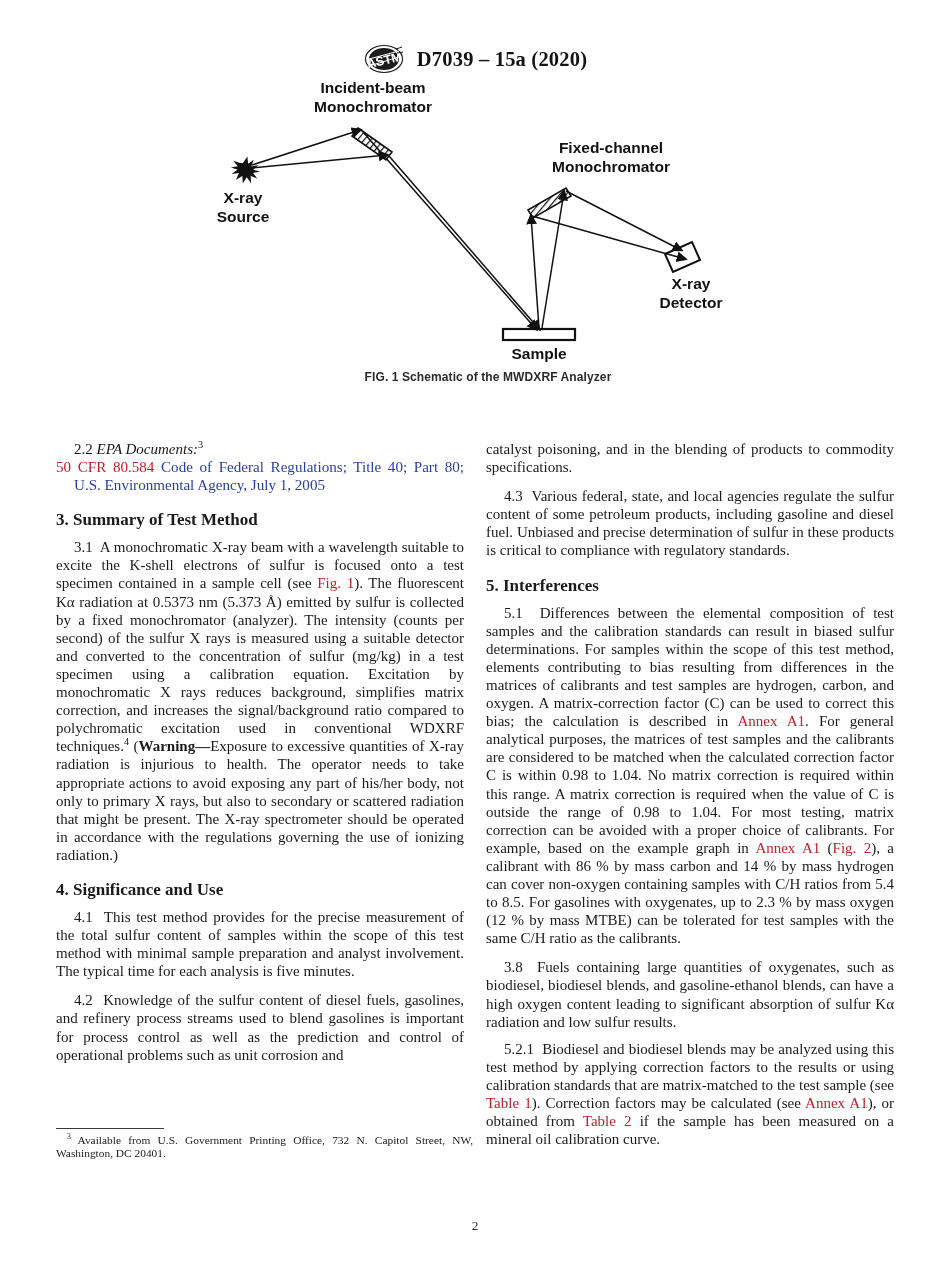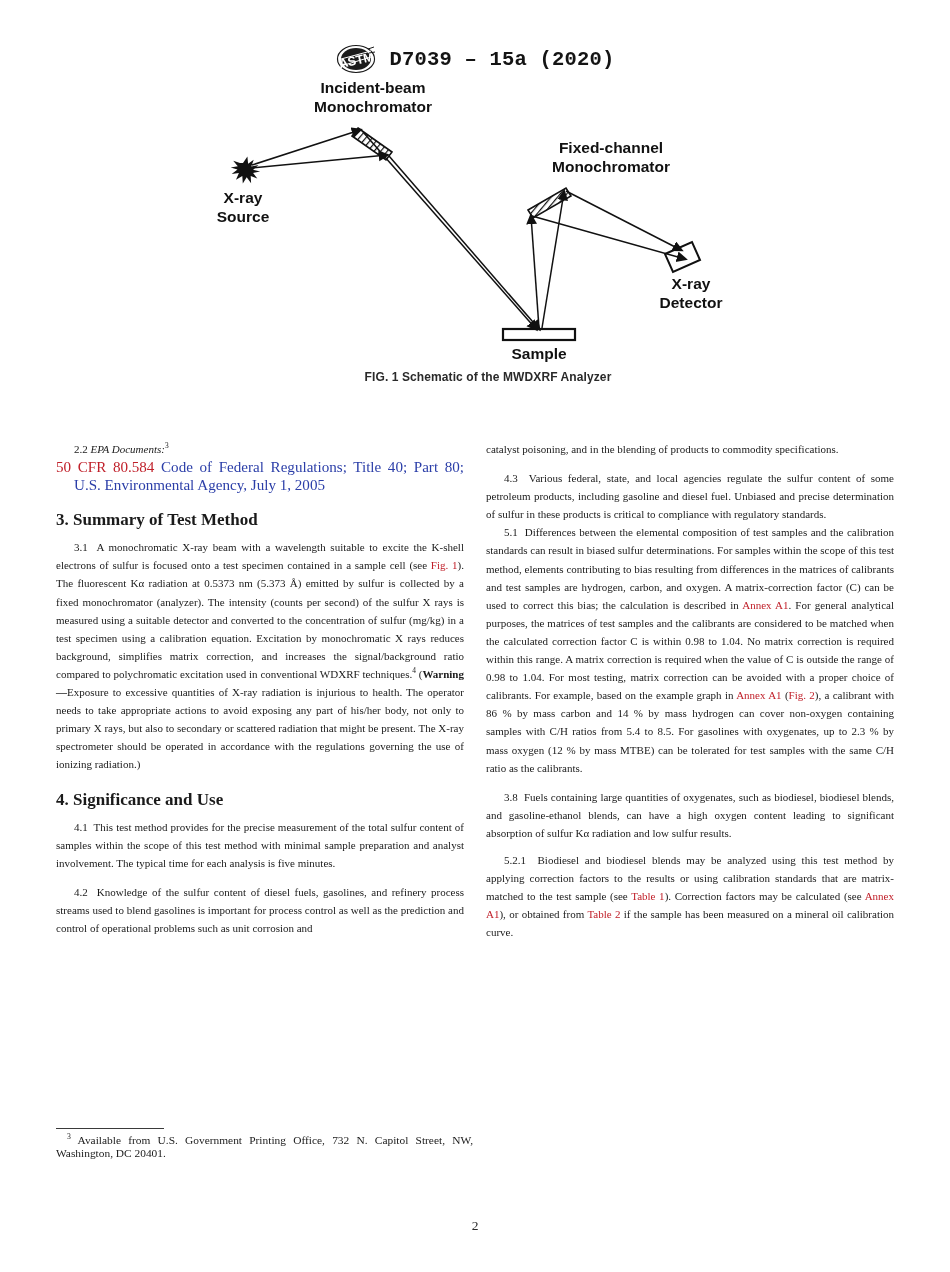--- a/index.html
+++ b/index.html
@@ -22,21 +22,21 @@
     align-items: center;
     justify-content: center;
     gap: 12px;
   }
   .astm-logo {
     width: 42px;
     height: 30px;
     display: block;
   }
   .doc-id {
-    font-family: Liberation Mono, monospace;
+    font-family: Liberation Serif, serif;
     font-weight: bold;
     font-size: 20.5px;
     letter-spacing: 0.2px;
     color: #141414;
   }
 
   
   .figure-wrap {
     margin-top: 2px;
     width: 100%;
@@ -66,21 +66,21 @@
     gap: 22px;
     padding: 0 56px;
   }
   .col {
     width: 417px;
     position: relative;
   }
 
   p.body {
     margin: 0 0 0 0;
-    font-size: 11px;
+    font-size: 15px;
     line-height: 18.1px;
     text-align: justify;
     text-indent: 18px;
     hyphens: manual;
   }
   p.body.cont { text-indent: 0; }
   p.gap { margin-top: 11px; }
   p.gap-s { margin-top: 9px; }
 
   h2.section {
@@ -261,20 +261,21 @@
   </div>
 
   <div class="col">
 
     <p class="body cont">catalyst poisoning, and in the blending of products to commodity specifications.</p>
 
     <p class="body gap">
       <span>4.3</span><span>&nbsp; </span><span>Various federal, state, and local agencies regulate the sulfur content of some petroleum products, including gasoline and diesel fuel. Unbiased and precise determination of sulfur in these products is critical to compliance with regulatory standards.</span>
     </p>
 
+    <h2 class="section">5.  Interferences</h2>
 
     <p class="body">
       <span>5.1</span><span>&nbsp; </span><span>Differences between the elemental composition of test samples and the calibration standards can result in biased sulfur determinations. For samples within the scope of this test method, elements contributing to bias resulting from differences in the matrices of calibrants and test samples are hydrogen, carbon, and oxygen. A matrix-correction factor (C) can be used to correct this bias; the calculation is described in </span><span class="ref-red">Annex A1</span><span>. For general analytical purposes, the matrices of test samples and the calibrants are considered to be matched when the calculated correction factor C is within 0.98 to 1.04. No matrix correction is required within this range. A matrix correction is required when the value of C is outside the range of 0.98 to 1.04. For most testing, matrix correction can be avoided with a proper choice of calibrants. For example, based on the example graph in </span><span class="ref-red">Annex A1</span><span> (</span><span class="ref-red">Fig. 2</span><span>), a calibrant with 86 % by mass carbon and 14 % by mass hydrogen can cover non-oxygen containing samples with C/H ratios from 5.4 to 8.5. For gasolines with oxygenates, up to 2.3 % by mass oxygen (12 % by mass MTBE) can be tolerated for test samples with the same C/H ratio as the calibrants.</span>
     </p>
 
     <p class="body gap">
       <span>3.8</span><span>&nbsp; </span><span>Fuels containing large quantities of oxygenates, such as biodiesel, biodiesel blends, and gasoline-ethanol blends, can have a high oxygen content leading to significant absorption of sulfur Kα radiation and low sulfur results.</span>
     </p>
 
     <p class="body gap-s">

